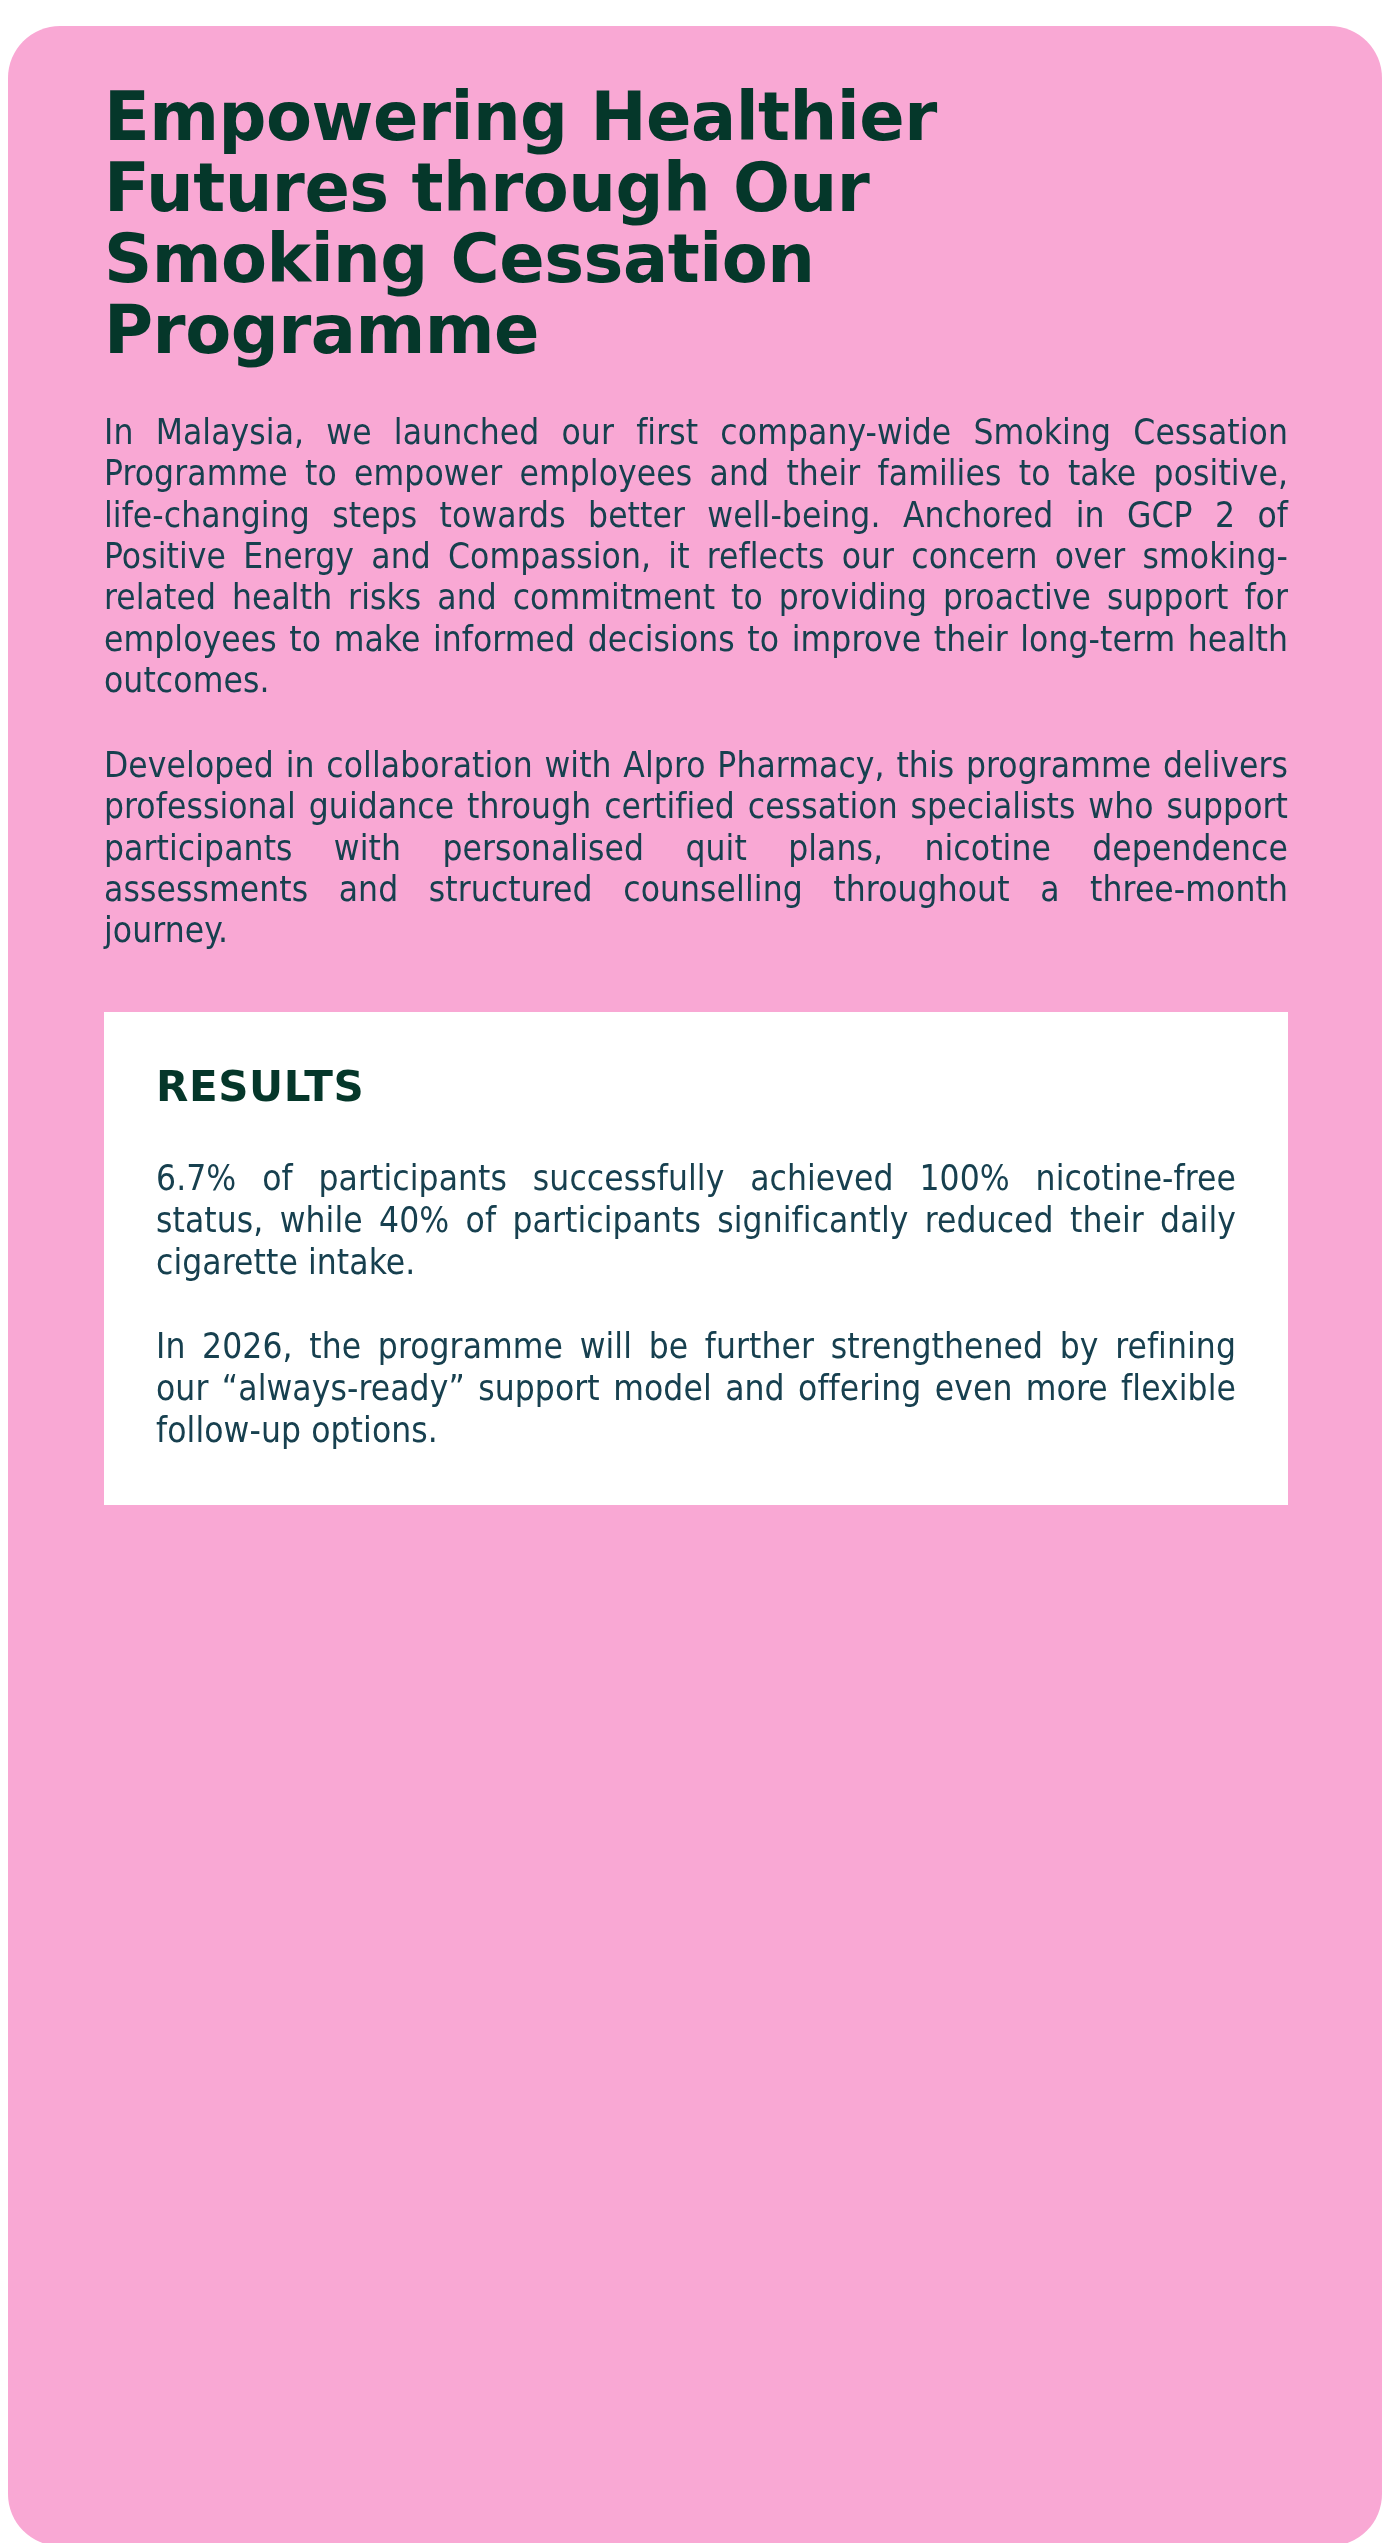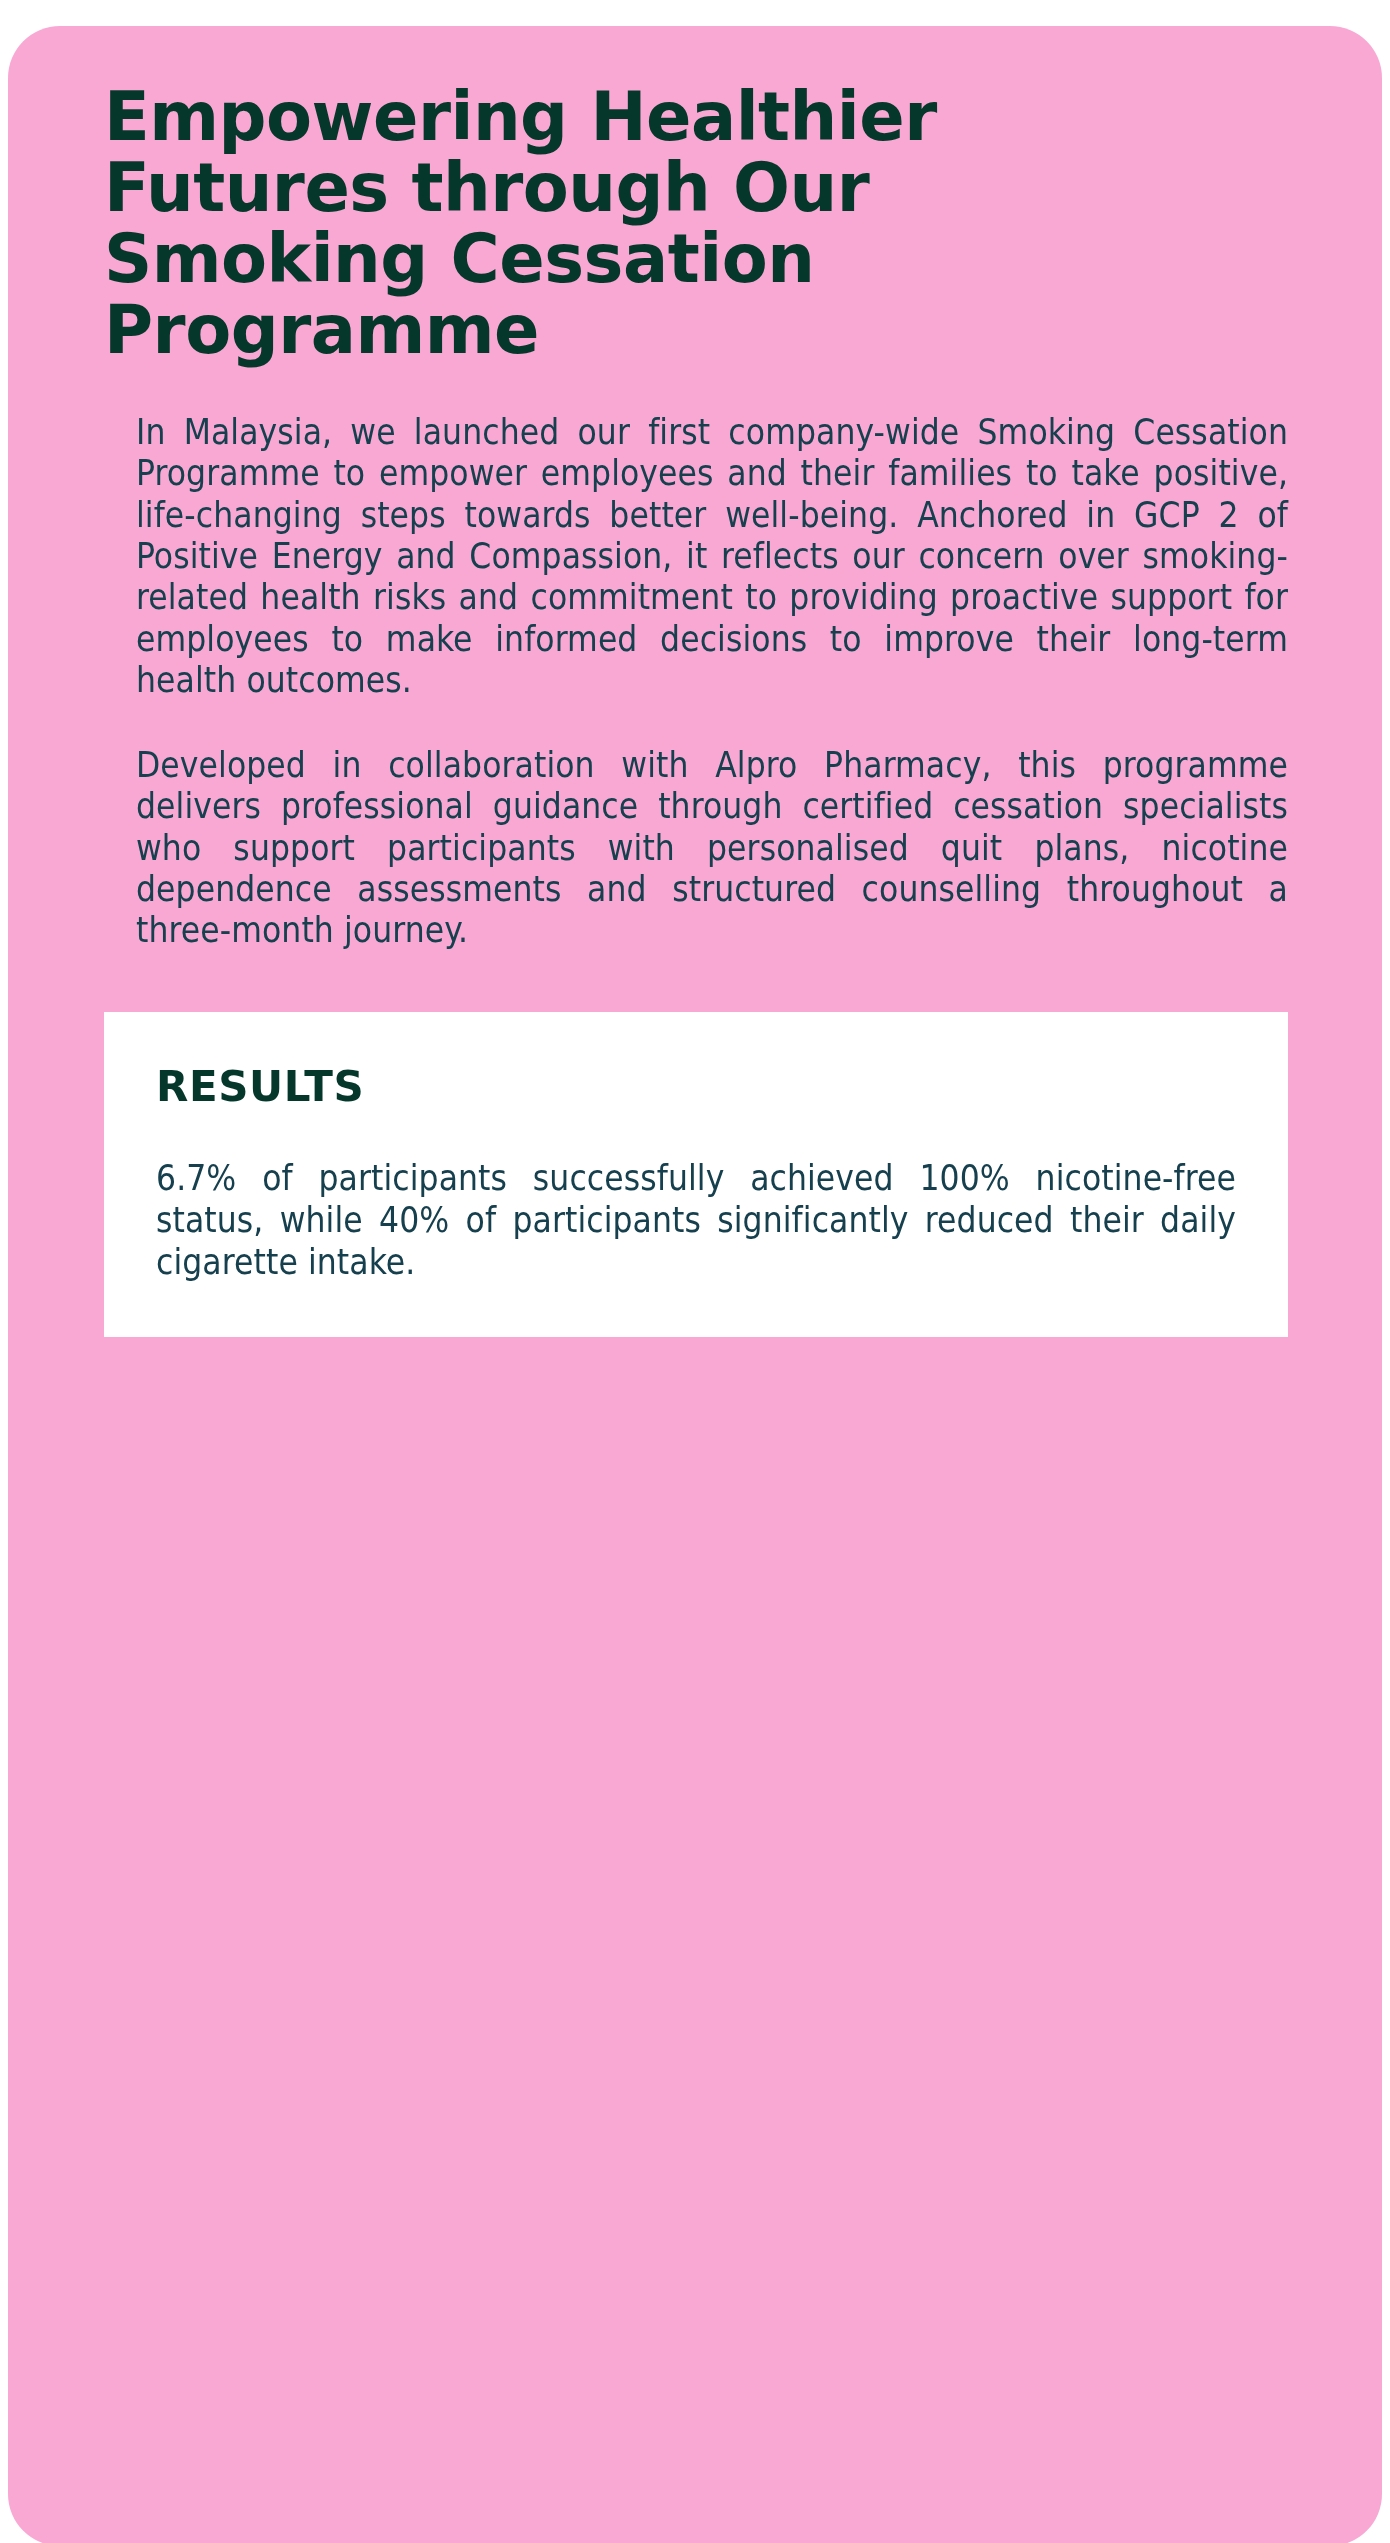--- a/index.html
+++ b/index.html
@@ -61,21 +61,20 @@
     font-size: 35px;
     line-height: 1.18;
     text-align: justify;
     text-justify: inter-word;
     font-weight: 400;
     letter-spacing: 0.1px;
   }
 
   .intro-block {
     margin-top: 46px;
-    margin-left: 32px;
   }
   .intro-block .body-copy + .body-copy {
     margin-top: 44px;
   }
 
   
   .results-card {
     margin-top: 60px;
     background: #ffffff;
     width: 1184px;
@@ -113,18 +112,19 @@
       <h1 class="headline">Empowering Healthier Futures through Our Smoking Cessation Programme</h1>
 
       <div class="intro-block">
         <p class="body-copy">In Malaysia, we launched our first company-wide Smoking Cessation Programme to empower employees and their families to take positive, life-changing steps towards better well-being. Anchored in GCP 2 of Positive Energy and Compassion, it reflects our concern over smoking-related health risks and commitment to providing proactive support for employees to make informed decisions to improve their long-term health outcomes.</p>
         <p class="body-copy">Developed in collaboration with Alpro Pharmacy, this programme delivers professional guidance through certified cessation specialists who support participants with personalised quit plans, nicotine dependence assessments and structured counselling throughout a three-month journey.</p>
       </div>
 
       <div class="results-card">
         <h2 class="results-title">RESULTS</h2>
         <p class="body-copy">6.7% of participants successfully achieved 100% nicotine-free status, while 40% of participants significantly reduced their daily cigarette intake.</p>
+        <p class="body-copy">In 2026, the programme will be further strengthened by refining our “always-ready” support model and offering even more flexible follow-up options.</p>
       </div>
 
     </div>
   </section>
 
 </div>
 
 </body></html>

